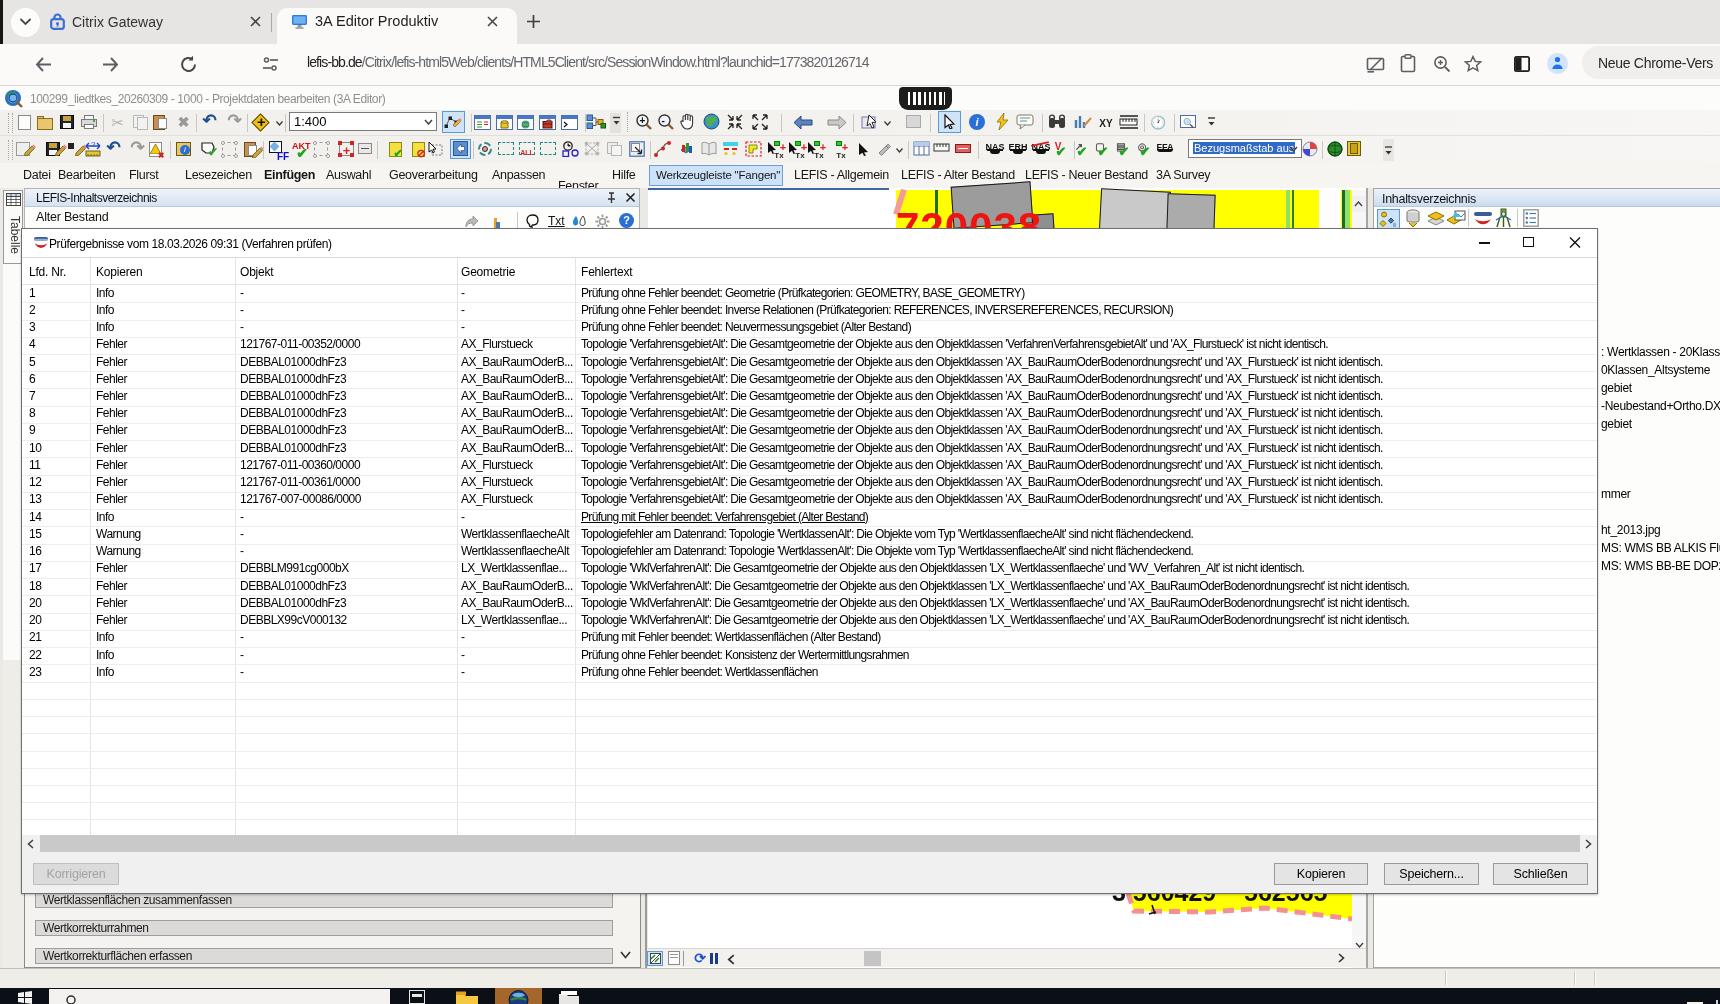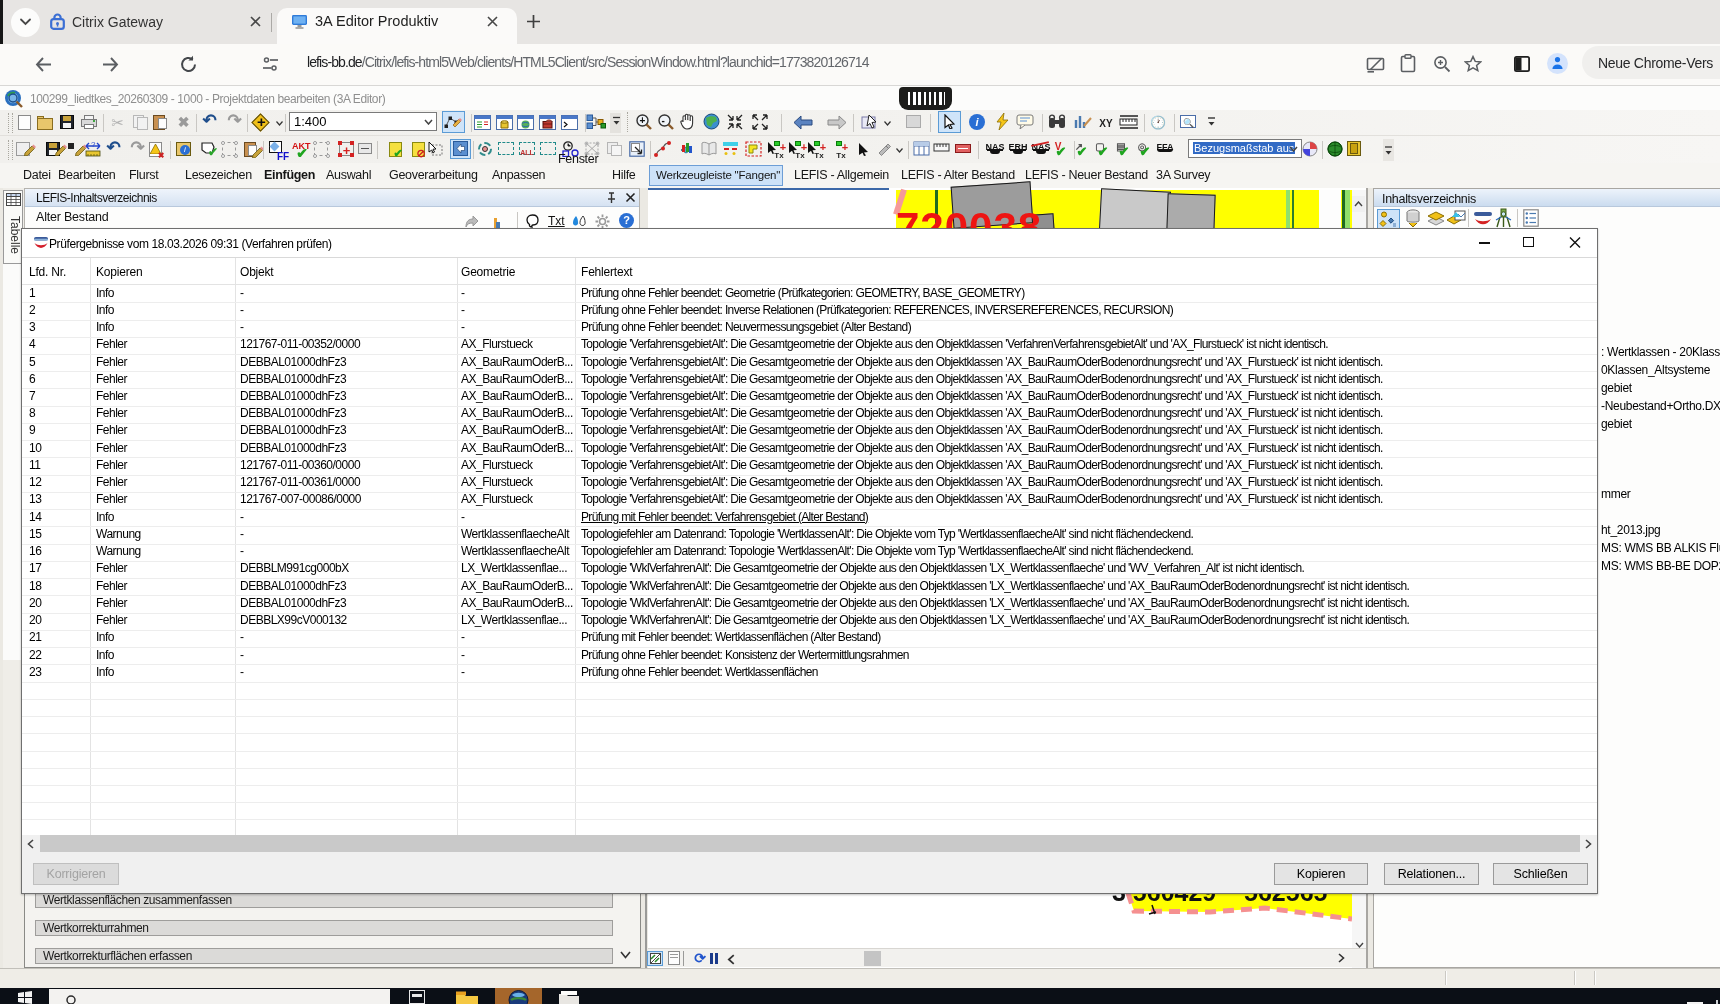--- a/index.html
+++ b/index.html
@@ -503,21 +503,21 @@
   </svg>
 <div class="a" style="left:0;top:163px;width:1720px;height:25px;background:#F6F5F2;"></div>
 <div class="mi" style="left:23px;top:163px;">Datei</div>
 <div class="mi" style="left:58px;top:163px;">Bearbeiten</div>
 <div class="mi" style="left:129px;top:163px;">Flurst</div>
 <div class="mi" style="left:185px;top:163px;">Lesezeichen</div>
 <div class="mi" style="left:264px;top:163px;font-weight:bold;">Einfügen</div>
 <div class="mi" style="left:326px;top:163px;">Auswahl</div>
 <div class="mi" style="left:389px;top:163px;">Geoverarbeitung</div>
 <div class="mi" style="left:492px;top:163px;">Anpassen</div>
-<div class="mi" style="left:558px;top:147px;">Fenster</div>
+<div class="mi" style="left:558px;top:174px;">Fenster</div>
 <div class="mi" style="left:612px;top:163px;">Hilfe</div>
 <div class="mi" style="left:794px;top:163px;">LEFIS - Allgemein</div>
 <div class="mi" style="left:901px;top:163px;">LEFIS - Alter Bestand</div>
 <div class="mi" style="left:1025px;top:163px;">LEFIS - Neuer Bestand</div>
 <div class="mi" style="left:1156px;top:163px;">3A Survey</div>
 <div class="a" style="left:649px;top:165px;width:134px;height:21px;background:#CDE2F8;border:1px solid #6D9ED6;box-sizing:border-box;"></div>
 <div class="mi" style="left:656px;top:163px;font-size:11.5px;letter-spacing:-0.2px;">Werkzeugleiste "Fangen"</div>
 <div class="a" style="left:0px;top:188px;width:1720px;height:800px;background:#EBE9E3;"></div>
 <div class="a" style="left:3px;top:188px;width:21px;height:800px;background:#EFEDE8;"></div>
 <div class="a" style="left:3px;top:264px;width:21px;height:396px;background:#FBFBFA;"></div>
@@ -886,13 +886,13 @@
 <svg class="a" style="left:27px;top:839px" width="7" height="10" viewBox="0 0 7 10">
     <path d="M6 1 L1.5 5 L6 9" stroke="#444" stroke-width="1.6" fill="none"></path>
   </svg>
 <div class="a" style="left:40px;top:835px;width:1540px;height:17px;background:#C9C9C9;"></div>
 <svg class="a" style="left:1585px;top:839px" width="7" height="10" viewBox="0 0 7 10">
     <path d="M1 1 L5.5 5 L1 9" stroke="#444" stroke-width="1.6" fill="none"></path>
   </svg>
 <div class="a" style="left:22px;top:852px;width:1575px;height:41px;background:#F0F0F0;"></div>
 <div class="btn" style="left:33px;top:863px;width:86px;background:#DBDBDB;border-color:#BFBFBF;color:#A3A3A3;">Korrigieren</div>
 <div class="btn" style="left:1274px;top:863px;width:94px;">Kopieren</div>
-<div class="btn" style="left:1384px;top:863px;width:95px;">Relationen...</div>
+<div class="btn" style="left:1384px;top:863px;width:95px;">Speichern...</div>
 <div class="btn" style="left:1493px;top:863px;width:95px;">Schließen</div>
 </body></html>

